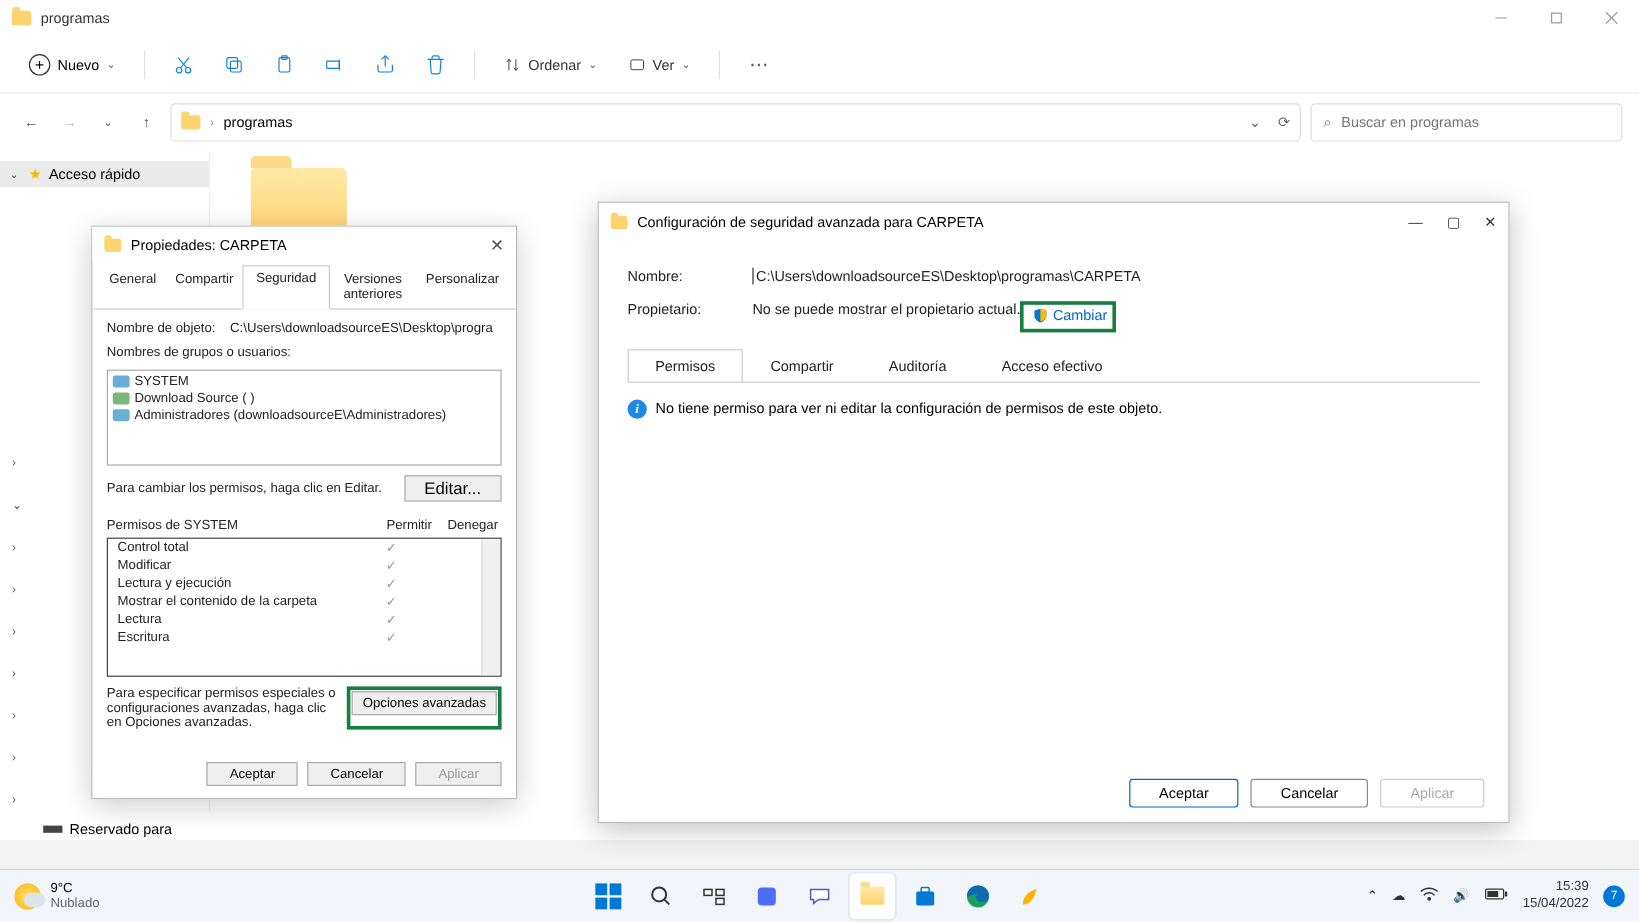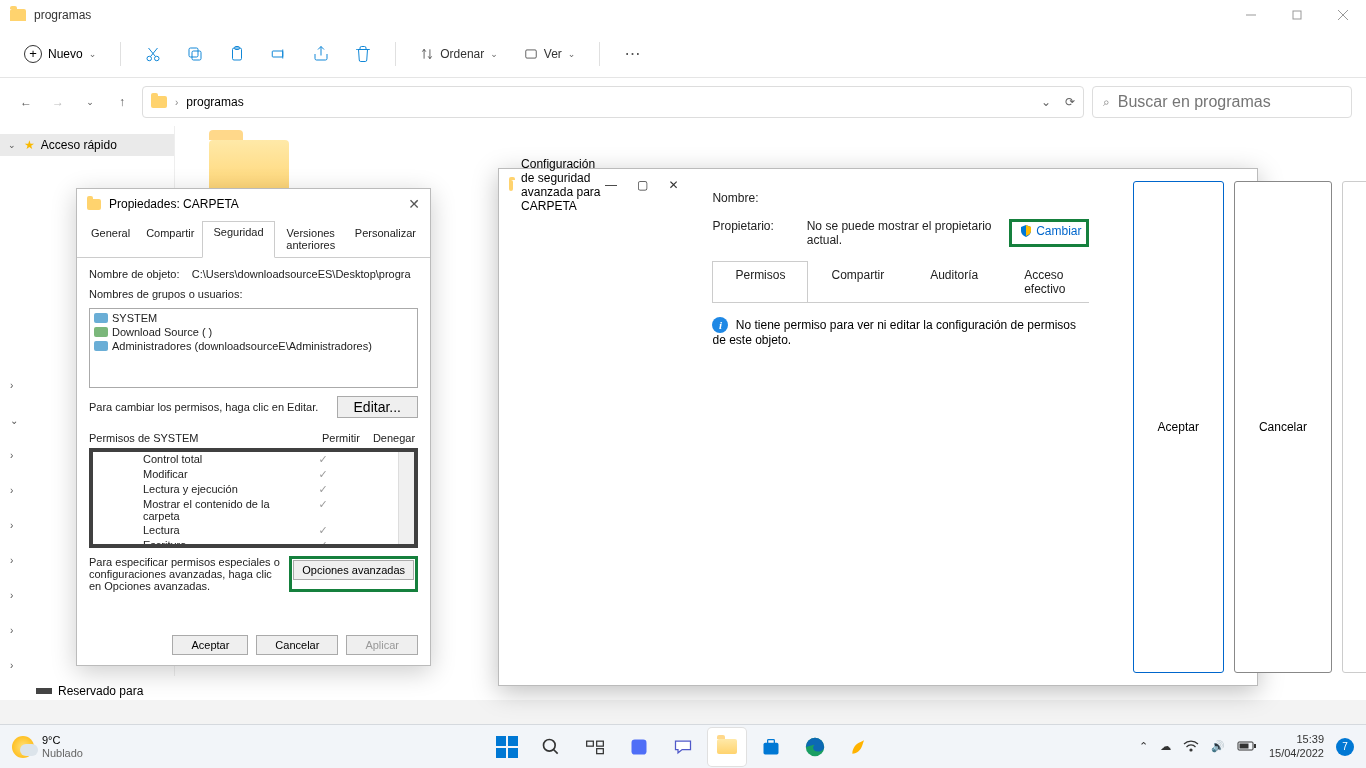--- a/index.html
+++ b/index.html
@@ -26,21 +26,21 @@
 .tb-text-btn svg { width: 14px; height: 14px; stroke: #333; fill: none; stroke-width: 1.3; }
 
 .navrow { height: 48px; display: flex; align-items: center; padding: 0 14px; gap: 8px; }
 .nav-arrow { width: 24px; height: 24px; display: flex; align-items: center; justify-content: center; color: #555; }
 .addrbar { flex: 1; height: 32px; border: 1px solid #ddd; border-radius: 4px; display: flex; align-items: center; padding: 0 8px; gap: 8px; background: #fff; }
 .addrbar .folder-ic { width: 16px; height: 12px; background: #ffd36e; border-radius: 0 2px 2px 2px; position: relative; }
 .addrbar .folder-ic::before { content: ""; position: absolute; top: -3px; left: 0; width: 7px; height: 3px; background: #ffd36e; border-radius: 2px 2px 0 0; }
 .addr-chev { color: #888; font-size: 10px; }
 .addr-actions { margin-left: auto; display: flex; gap: 14px; color: #666; }
 .searchbox { width: 260px; height: 32px; border: 1px solid #ddd; border-radius: 4px; display: flex; align-items: center; padding: 0 10px; gap: 8px; color: #888; background: #fff; }
-.searchbox input { border: none; outline: none; flex: 1; font-size: 16px; color: #4c1d95; }
+.searchbox input { border: none; outline: none; flex: 1; font-size: 12px; color: #4c1d95; }
 
 .main-area { display: flex; height: calc(700px - 30px - 48px - 48px - 24px); }
 .sidebar { width: 175px; border-right: 1px solid #eee; padding-top: 8px; }
 .sb-item { display: flex; align-items: center; gap: 6px; padding: 4px 8px; font-size: 12px; }
 .sb-item .chev { font-size: 9px; color: #555; width: 10px; }
 .sb-item .star { color: #f9b900; }
 .content { flex: 1; padding: 14px; position: relative; }
 .big-folder { width: 80px; height: 60px; background: linear-gradient(#ffe9a8, #ffd36e); border-radius: 4px; margin-left: 20px; position: relative; }
 .big-folder::before { content: ""; position: absolute; top: -10px; left: 0; width: 34px; height: 10px; background: #ffd88a; border-radius: 4px 4px 0 0; }
 
@@ -57,38 +57,38 @@
 .tabs-row { display: flex; border-bottom: 1px solid #ccc; padding: 0 6px; margin-top: 2px; text-align: center; }
 .tab { font-size: 11px; padding: 6px 8px; cursor: default; color: #222; }
 .tab.active { border: 1px solid #ccc; border-bottom: 1px solid #fff; background: #fff; margin-bottom: -1px; }
 .dlg-body { padding: 10px 12px; font-size: 11px; color: #222; }
 .dlg-body .row { margin-bottom: 8px; }
 .listbox { border: 1px solid #aaa; background: #fff; height: 80px; padding: 2px; overflow: hidden; }
 .list-item { display: flex; align-items: center; gap: 4px; padding: 1px 2px; }
 .list-item .usr-ic { width: 14px; height: 10px; background: #6aaed6; display: inline-block; border-radius: 2px; }
 .perm-row { display: flex; align-items: center; }
 .perm-btn { margin-left: auto; padding: 2px 16px; border: 1px solid #aaa; background: #efefef; font-size: 14px; }
-.perm-table { border: 4px solid #404040; background: #fff; height: 100px; overflow: hidden; position: relative; padding-left: 42px; }
+.perm-table { border: 1px solid #404040; background: #fff; height: 116px; overflow: hidden; position: relative; }
 .perm-table .scrl { position: absolute; right: 0; top: 0; bottom: 0; width: 16px; background: #f0f0f0; border-left: 1px solid #ddd; }
 .perm-tr { display: flex; padding: 1px 19px 1px 8px; font-size: 11px; }
 .perm-tr .name { flex: 1; }
 .perm-tr .col { width: 48px; text-align: center; color: #999; }
 .adv-row { display: flex; gap: 8px; margin-top: 8px; }
 .adv-row .txt { flex: 1; font-size: 11px; }
 .adv-btn { padding: 3px 8px; border: 1px solid #aaa; background: #efefef; font-size: 11px; white-space: nowrap; }
 .dlg-footer { display: flex; gap: 8px; justify-content: flex-end; padding: 10px 12px; margin-top: auto; }
 .dlg-footer button { padding: 3px 18px; border: 1px solid #aaa; background: #efefef; font-size: 11px; }
 .dlg-footer button:disabled { color: #999; }
 .dlg-prop { display: flex; flex-direction: column; margin-left: 28px; }
 
 
 .red-box { border: 3px solid #15803d; }
 
 
-.dlg-adv { position: absolute; left: 498px; top: 168px; width: 760px; height: 518px; background: #fff; border: 1px solid #bbb; box-shadow: 0 6px 24px rgba(0,0,0,.25); display: flex; flex-direction: row; }
+.dlg-adv { position: absolute; left: 498px; top: 168px; width: 760px; height: 518px; background: #fff; border: 1px solid #bbb; box-shadow: 0 6px 24px rgba(0,0,0,.25); display: flex; flex-direction: column; }
 .dlg-adv .dlg-titlebar2 { height: 32px; display: flex; align-items: center; padding: 0 10px; }
 .dlg-adv .dlg-titlebar2 .folder-ic { width: 14px; height: 11px; background: #ffd36e; border-radius: 0 2px 2px 2px; position: relative; margin-right: 8px; }
 .dlg-adv .dlg-titlebar2 .folder-ic::before { content: ""; position: absolute; top: -3px; left: 0; width: 6px; height: 3px; background: #ffd36e; border-radius: 2px 2px 0 0; }
 .dlg-adv .wbtns { margin-left: auto; display: flex; gap: 20px; font-size: 12px; color: #333; }
 .adv-body { padding: 22px 24px; flex: 1; font-size: 12px; }
 .info-row { display: flex; margin-bottom: 14px; }
 .info-row .lbl { width: 104px; color: #222; }
 .info-row .val { color: #222; }
 .change-link { color: #0066cc; display: inline-flex; align-items: center; gap: 4px; margin-left: 4px; }
 .shield-ic { width: 12px; height: 12px; display: inline-block; }
@@ -359,20 +359,21 @@
     <span>Configuración de seguridad avanzada para CARPETA</span>
     <div class="wbtns">
       <span>—</span>
       <span>▢</span>
       <span>✕</span>
     </div>
   </div>
   <div class="adv-body">
     <div class="info-row">
       <span class="lbl">Nombre:</span>
+      <span class="val" style="border-left:1px solid #333;padding-left:2px;">C:\Users\downloadsourceES\Desktop\programas\CARPETA</span>
     </div>
     <div class="info-row">
       <span class="lbl">Propietario:</span>
       <span class="val">No se puede mostrar el propietario actual.</span>
       <span class="red-box" style="padding:2px 4px;">
         <span class="change-link">
           <span class="shield-ic"><svg viewBox="0 0 12 12">
                 <path d="M6 0 L11 2 V6 C11 9 8.5 11 6 12 C3.5 11 1 9 1 6 V2 Z" fill="#0078d4"></path>
                 <path d="M6 0 L11 2 V6 C11 8 9 10 6 11 V0 Z" fill="#ffb900"></path>
               </svg></span>

